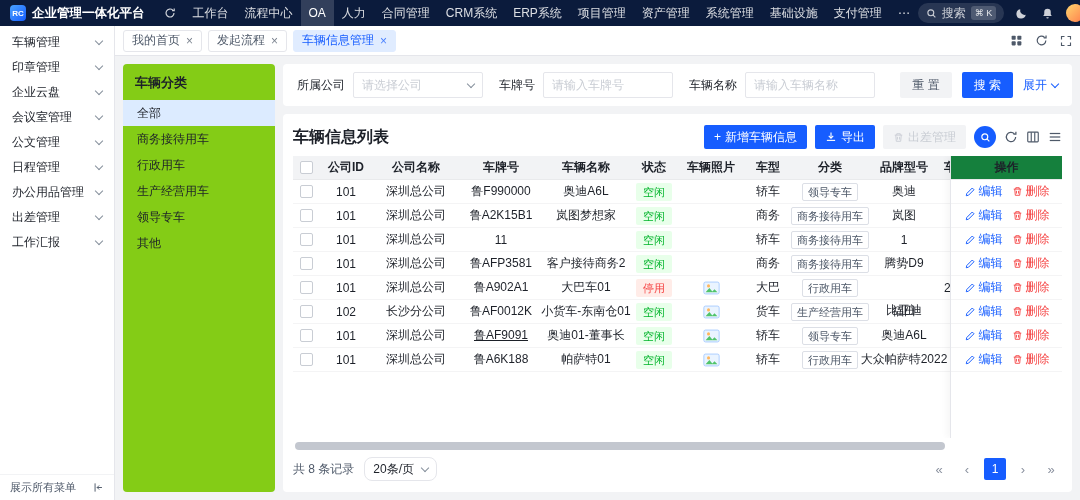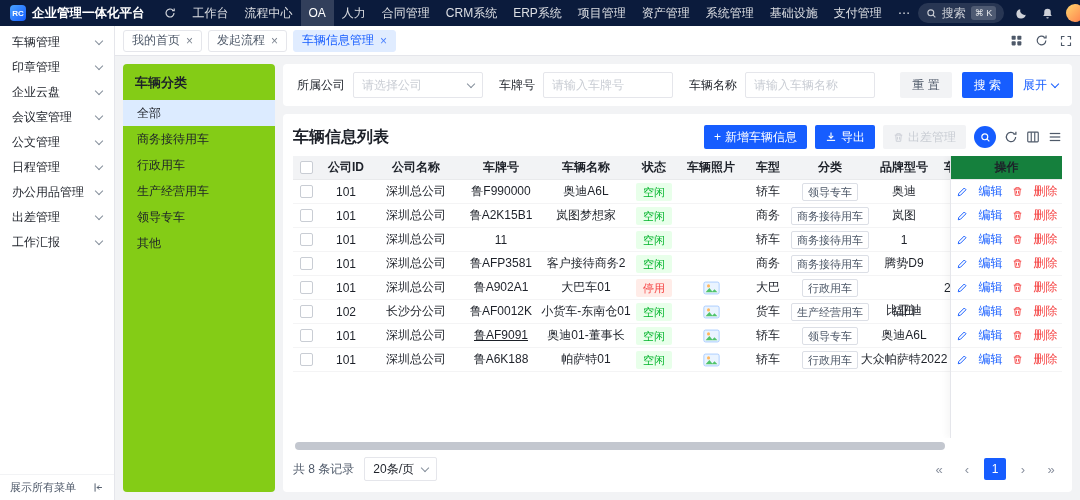--- a/index.html
+++ b/index.html
@@ -80,30 +80,30 @@
   .th{color:#1d2129;font-weight:bold;font-size:12px}
   .ta-left{justify-content:flex-start;padding-left:3px}
   .cb{width:13px;height:13px;border:1px solid #c9cdd4;border-radius:2px;background:#fff;cursor:pointer;display:inline-block}
   .tag{height:18px;line-height:18px;padding:0 7px;border-radius:2px;font-size:11px}
   .tag-idle{color:#00b42a;background:#e8ffea}
   .tag-stop{color:#f53f3f;background:#ffece8}
   .cat-tag{height:18px;line-height:16px;padding:0 5px;border:1px solid #dcdfe6;border-radius:2px;font-size:11px;color:#4e5969;background:#fff}
   .op-col{position:absolute;top:0;right:0;bottom:0;width:112px;background:#fff;border-left:1px solid #e5e6eb;box-shadow:-4px 0 6px rgba(0,0,0,.03)}
   .op-head{height:24px;background:#15803d;border-bottom:1px solid #e9eaec;display:flex;align-items:center;justify-content:center;font-weight:bold}
   .op-row{height:24px;display:flex;align-items:center;justify-content:center;gap:9px;border-bottom:1px solid #f4f4f5}
-  .lnk{display:inline-flex;align-items:center;gap:11px;font-size:12px;cursor:pointer;background:none;border:none;padding:0;font-family:inherit;white-space:nowrap}
+  .lnk{display:inline-flex;align-items:center;gap:3px;font-size:12px;cursor:pointer;background:none;border:none;padding:0;font-family:inherit;white-space:nowrap}
   .lnk-edit{color:#165dff}
   .lnk-del{color:#f53f3f}
 
   
   .h-scrollbar{height:8px;margin:4px 2px;position:relative;flex-shrink:0}
   .h-thumb{position:absolute;left:0;top:0;height:8px;width:650px;background:#c3c7cf;border-radius:4px;cursor:pointer}
   .list-foot{height:30px;display:flex;align-items:center;gap:10px;flex-shrink:0}
   .total-text{color:#4e5969}
-  .size-select{height:24px;border:1px solid #e5e6eb;border-radius:2px;padding:0 8px;display:flex;align-items:center;gap:8px;cursor:pointer;color:#1d2129}
+  .size-select{height:24px;border:1px solid #e5e6eb;border-radius:8px;padding:0 8px;display:flex;align-items:center;gap:8px;cursor:pointer;color:#1d2129}
   .pager{margin-left:auto;display:flex;align-items:center;gap:6px}
   .pg-btn{width:22px;height:22px;display:flex;align-items:center;justify-content:center;color:#8a919f;font-size:13px;cursor:pointer}
   .pg-cur{width:22px;height:22px;background:#165dff;color:#fff;border-radius:2px;display:flex;align-items:center;justify-content:center;cursor:pointer}
 </style>
 </head>
 <body>
 
 <div class="navbar">
   <div class="logo-badge">RC</div>
   <div class="brand-title">企业管理一体化平台</div>

